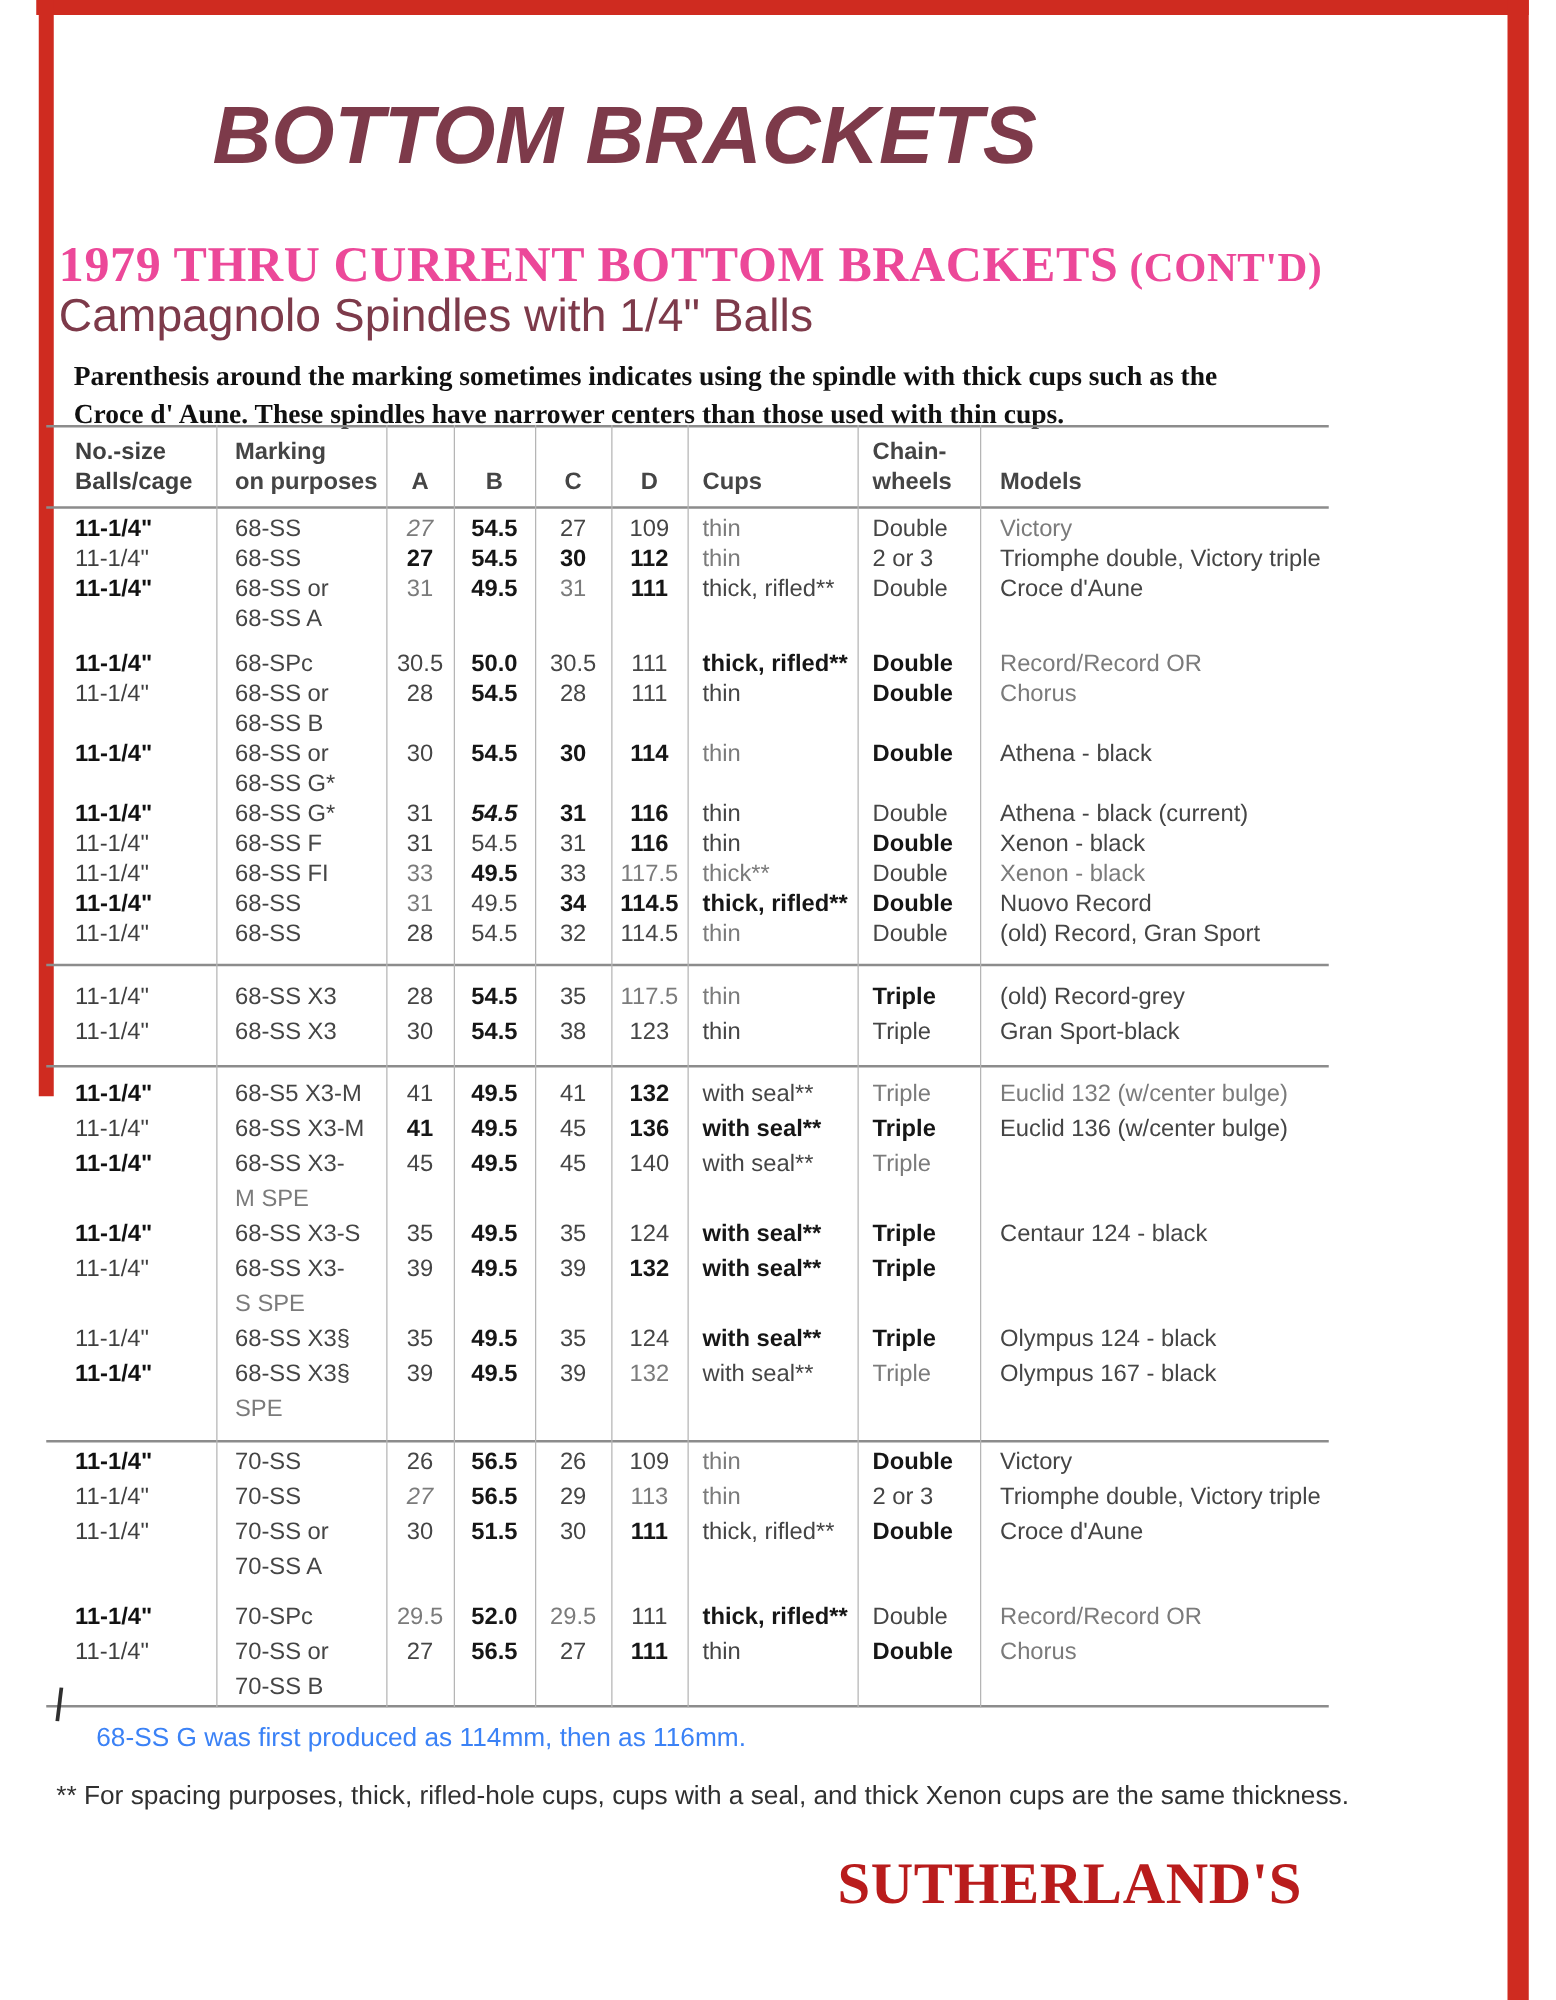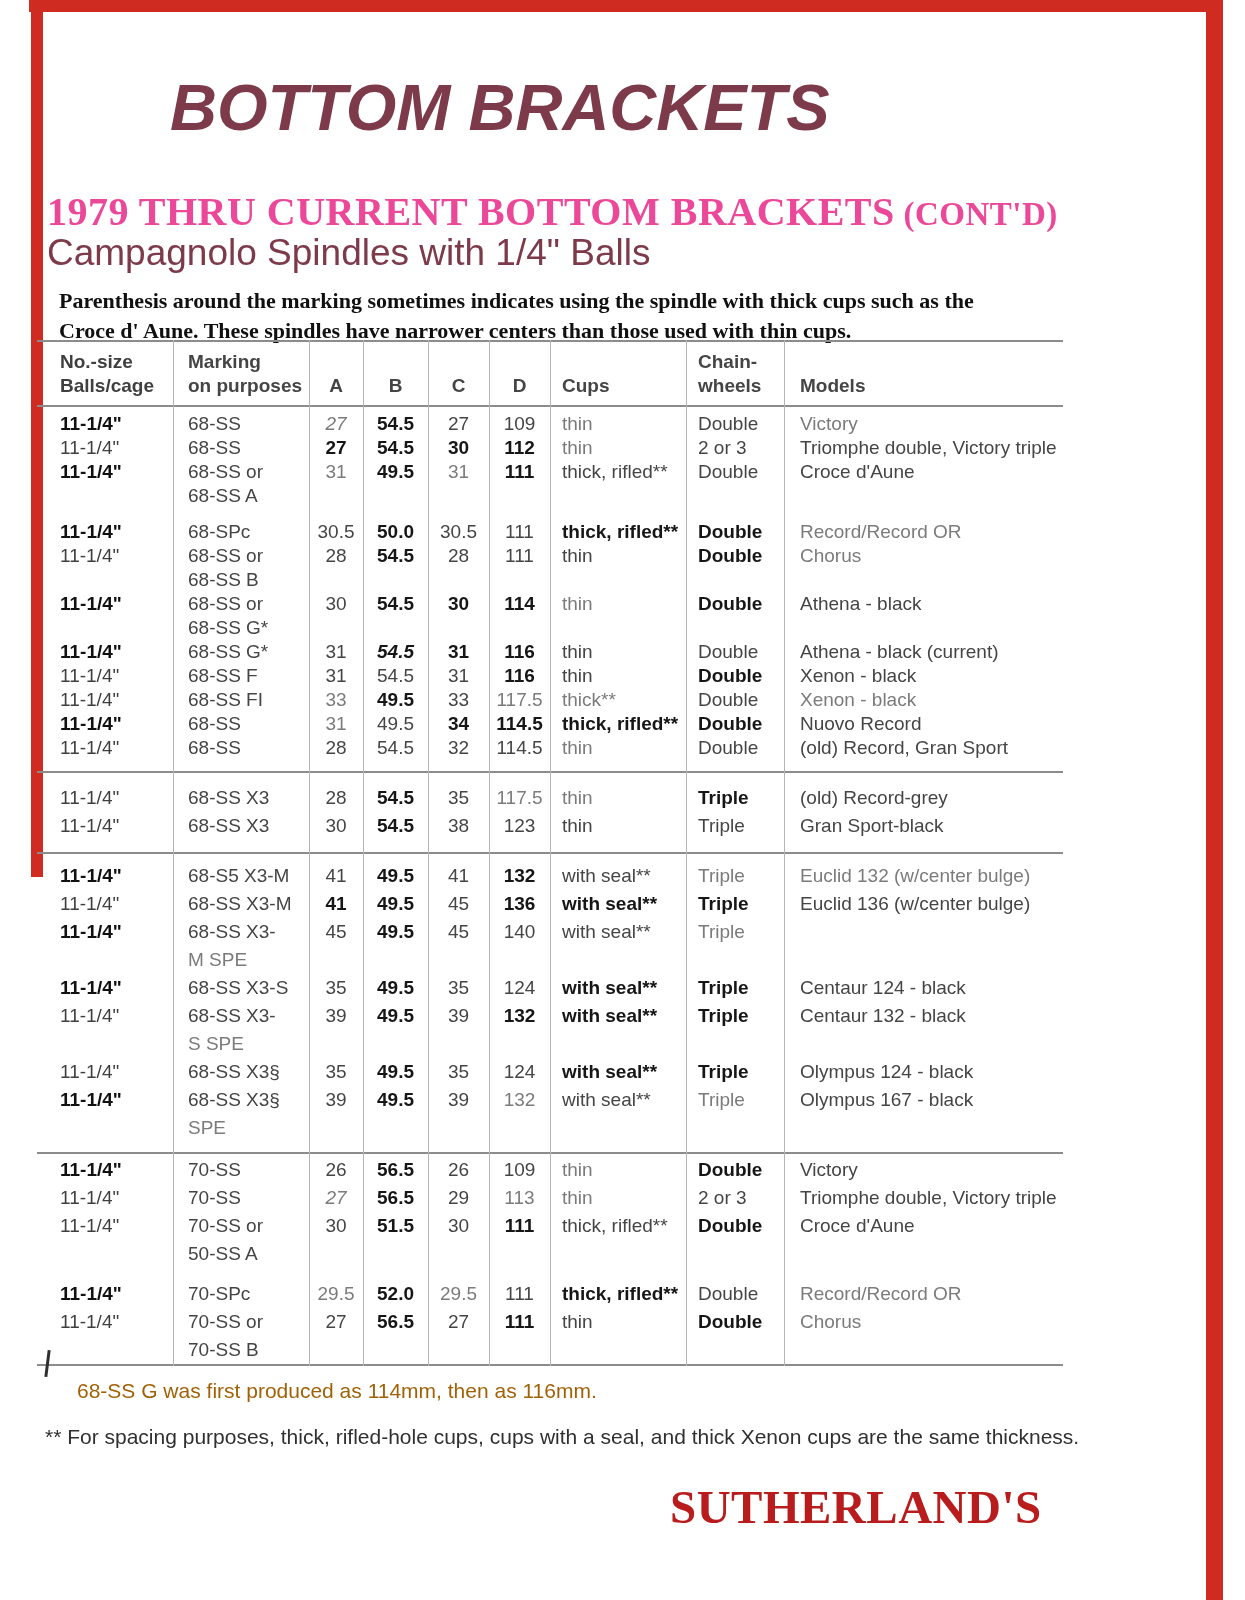--- a/index.html
+++ b/index.html
@@ -56,21 +56,21 @@
   .col7{padding-left:12px;}
   .col8{padding-left:16px;}
   .s-b{font-weight:bold;color:#161616;}
   .col0.s-b{color:#111;}
   .s-g{color:#7b7b7b;}
   .s-i{font-style:italic;}
   .row-gap{margin-top:12px;}
 
   .tick{position:absolute;left:46px;top:1350px;width:3px;height:27px;background:#2f2f2f;
     transform:rotate(7deg);}
-  .fn{position:absolute;margin:0;font-size:21px;line-height:26px;color:#a16207;white-space:nowrap;}
+  .fn{position:absolute;margin:0;font-size:21px;line-height:26px;color:#3b82f6;white-space:nowrap;}
   .fn1{left:77px;top:1378px;}
   .fn2{left:45px;top:1424px;color:#303030;}
 
   .brand{position:absolute;left:670px;top:1482px;margin:0;
     font-family:"Liberation Serif",serif;font-weight:bold;font-size:47px;line-height:50px;
     color:#b91c1c;letter-spacing:0.5px;white-space:nowrap;}
 </style>
 </head>
 <body>
 
@@ -316,21 +316,20 @@
       </div>
       <div class="trow">
         <div class="cell col0"><span>11-1/4"</span></div>
         <div class="cell col1"><span>68-SS X3-</span><div class="l2 s-g">S SPE</div></div>
         <div class="cell col2"><span>39</span></div>
         <div class="cell col3 s-b"><span>49.5</span></div>
         <div class="cell col4"><span>39</span></div>
         <div class="cell col5 s-b"><span>132</span></div>
         <div class="cell col6 s-b"><span>with seal**</span></div>
         <div class="cell col7 s-b"><span>Triple</span></div>
-        <div class="cell col8"><span>Centaur 132 - black</span></div>
       </div>
       <div class="trow">
         <div class="cell col0"><span>11-1/4"</span></div>
         <div class="cell col1"><span>68-SS X3§</span></div>
         <div class="cell col2"><span>35</span></div>
         <div class="cell col3 s-b"><span>49.5</span></div>
         <div class="cell col4"><span>35</span></div>
         <div class="cell col5"><span>124</span></div>
         <div class="cell col6 s-b"><span>with seal**</span></div>
         <div class="cell col7 s-b"><span>Triple</span></div>
@@ -367,21 +366,21 @@
         <div class="cell col2 s-i s-g"><span>27</span></div>
         <div class="cell col3 s-b"><span>56.5</span></div>
         <div class="cell col4"><span>29</span></div>
         <div class="cell col5 s-g"><span>113</span></div>
         <div class="cell col6 s-g"><span>thin</span></div>
         <div class="cell col7"><span>2 or 3</span></div>
         <div class="cell col8"><span>Triomphe double, Victory triple</span></div>
       </div>
       <div class="trow">
         <div class="cell col0"><span>11-1/4"</span></div>
-        <div class="cell col1"><span>70-SS or</span><div class="l2">50-SS A</div></div>
+        <div class="cell col1"><span>70-SS or</span><div class="l2">70-SS A</div></div>
         <div class="cell col2"><span>30</span></div>
         <div class="cell col3 s-b"><span>51.5</span></div>
         <div class="cell col4"><span>30</span></div>
         <div class="cell col5 s-b"><span>111</span></div>
         <div class="cell col6"><span>thick, rifled**</span></div>
         <div class="cell col7 s-b"><span>Double</span></div>
         <div class="cell col8"><span>Croce d'Aune</span></div>
       </div>
       <div class="trow row-gap">
         <div class="cell col0 s-b"><span>11-1/4"</span></div>

